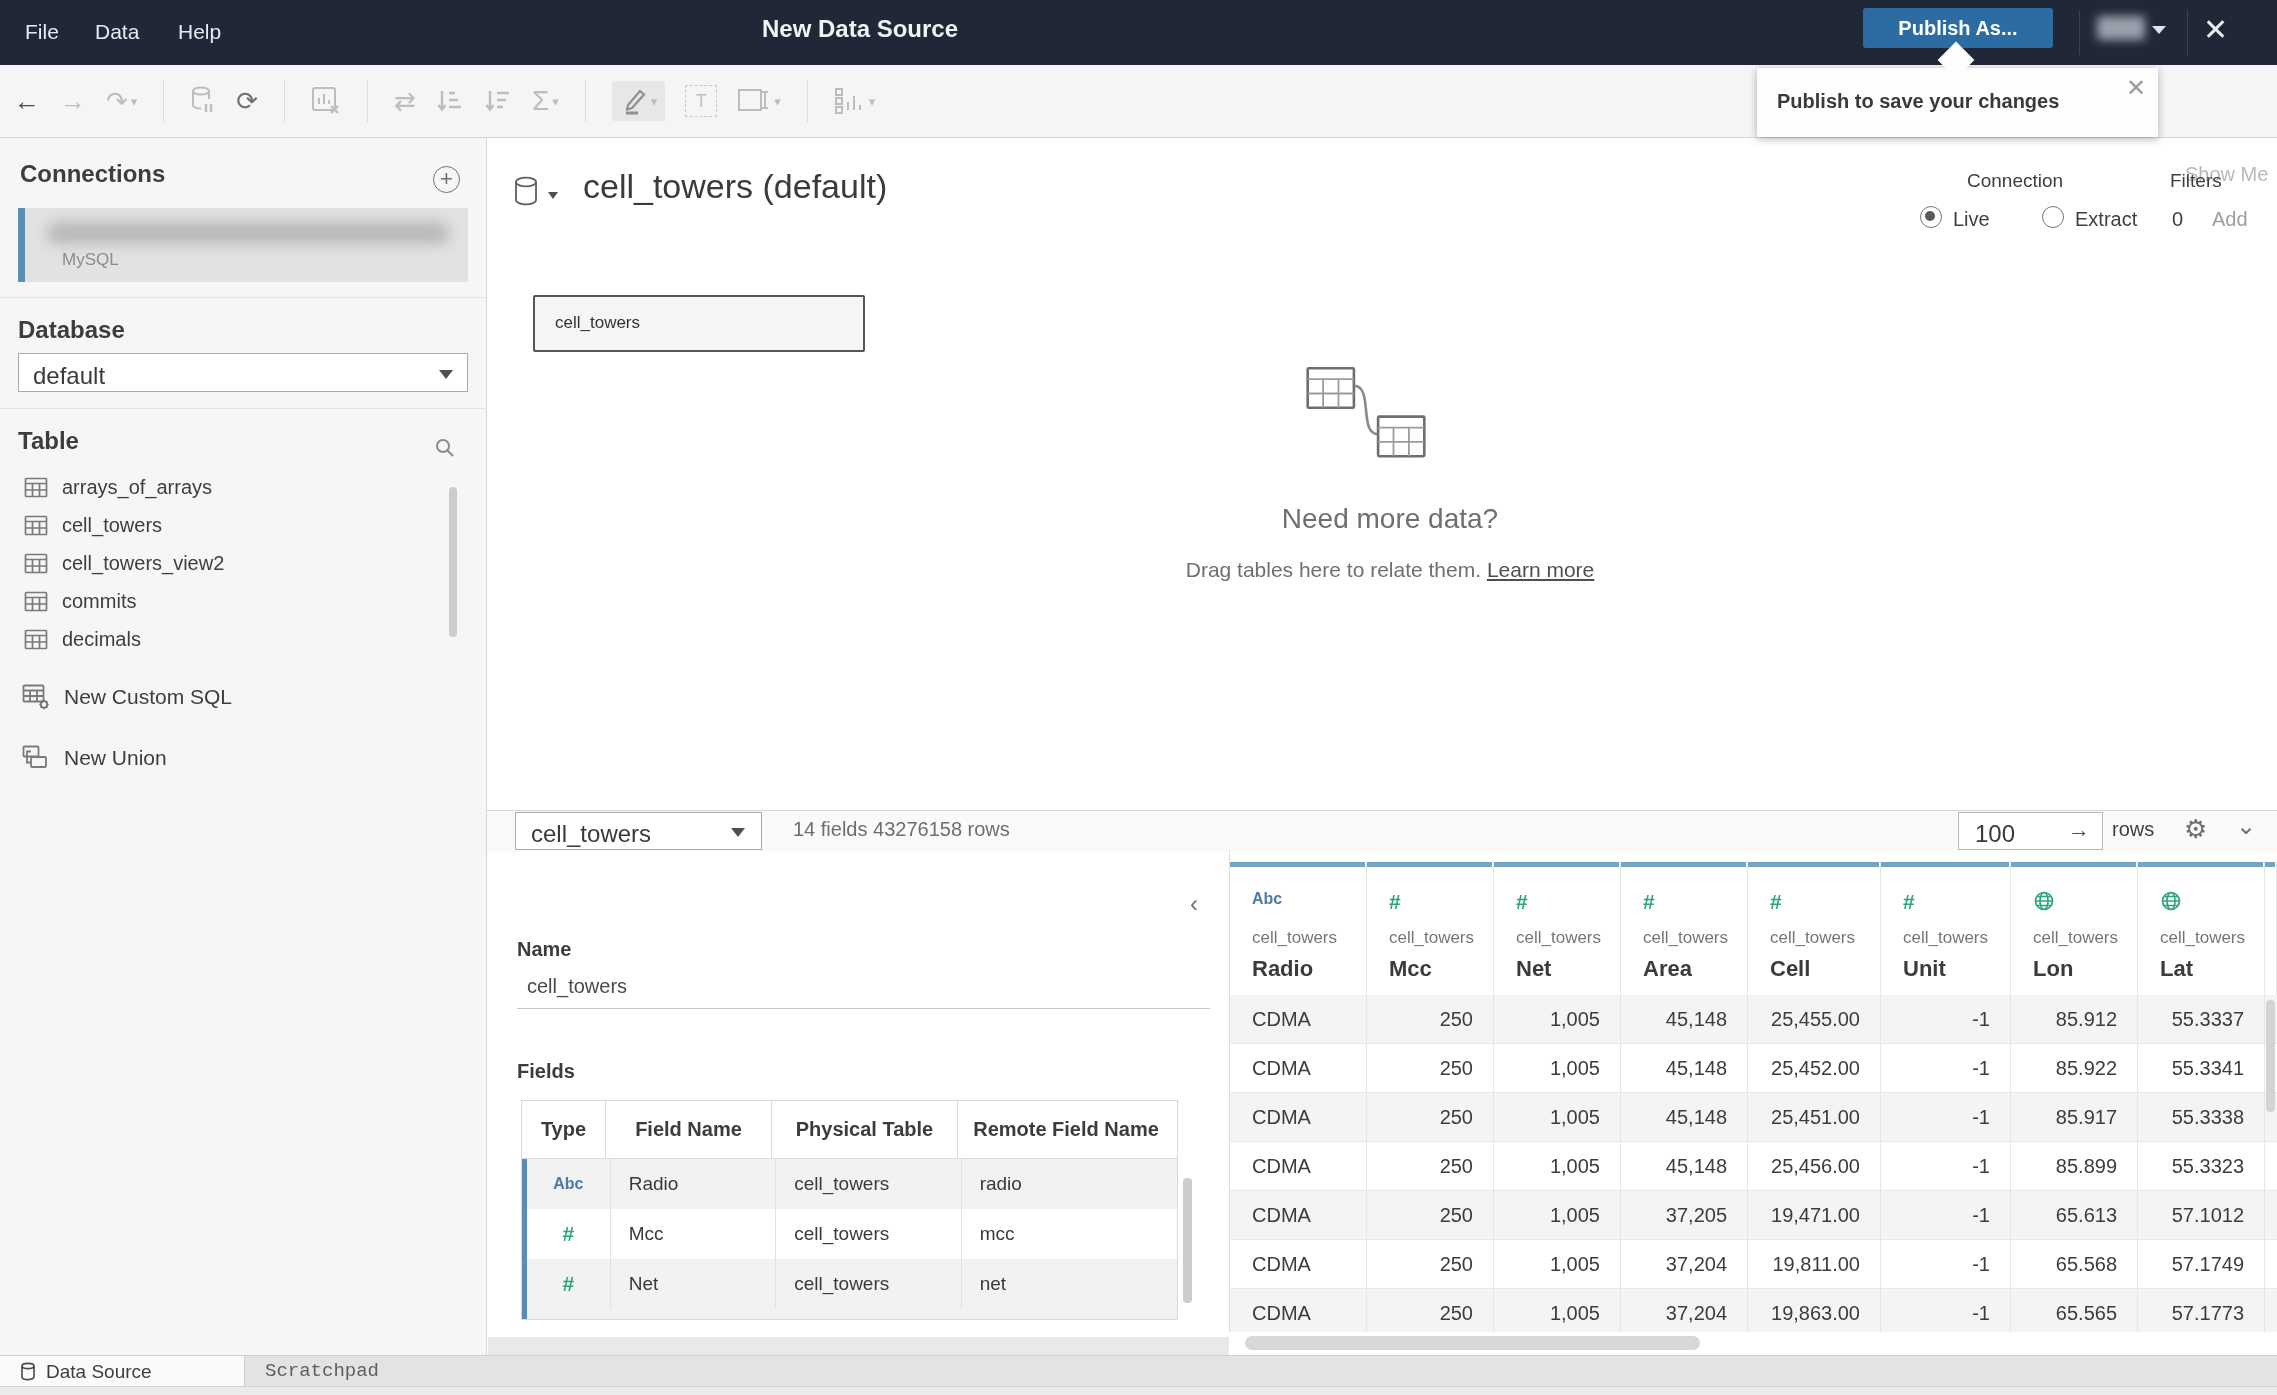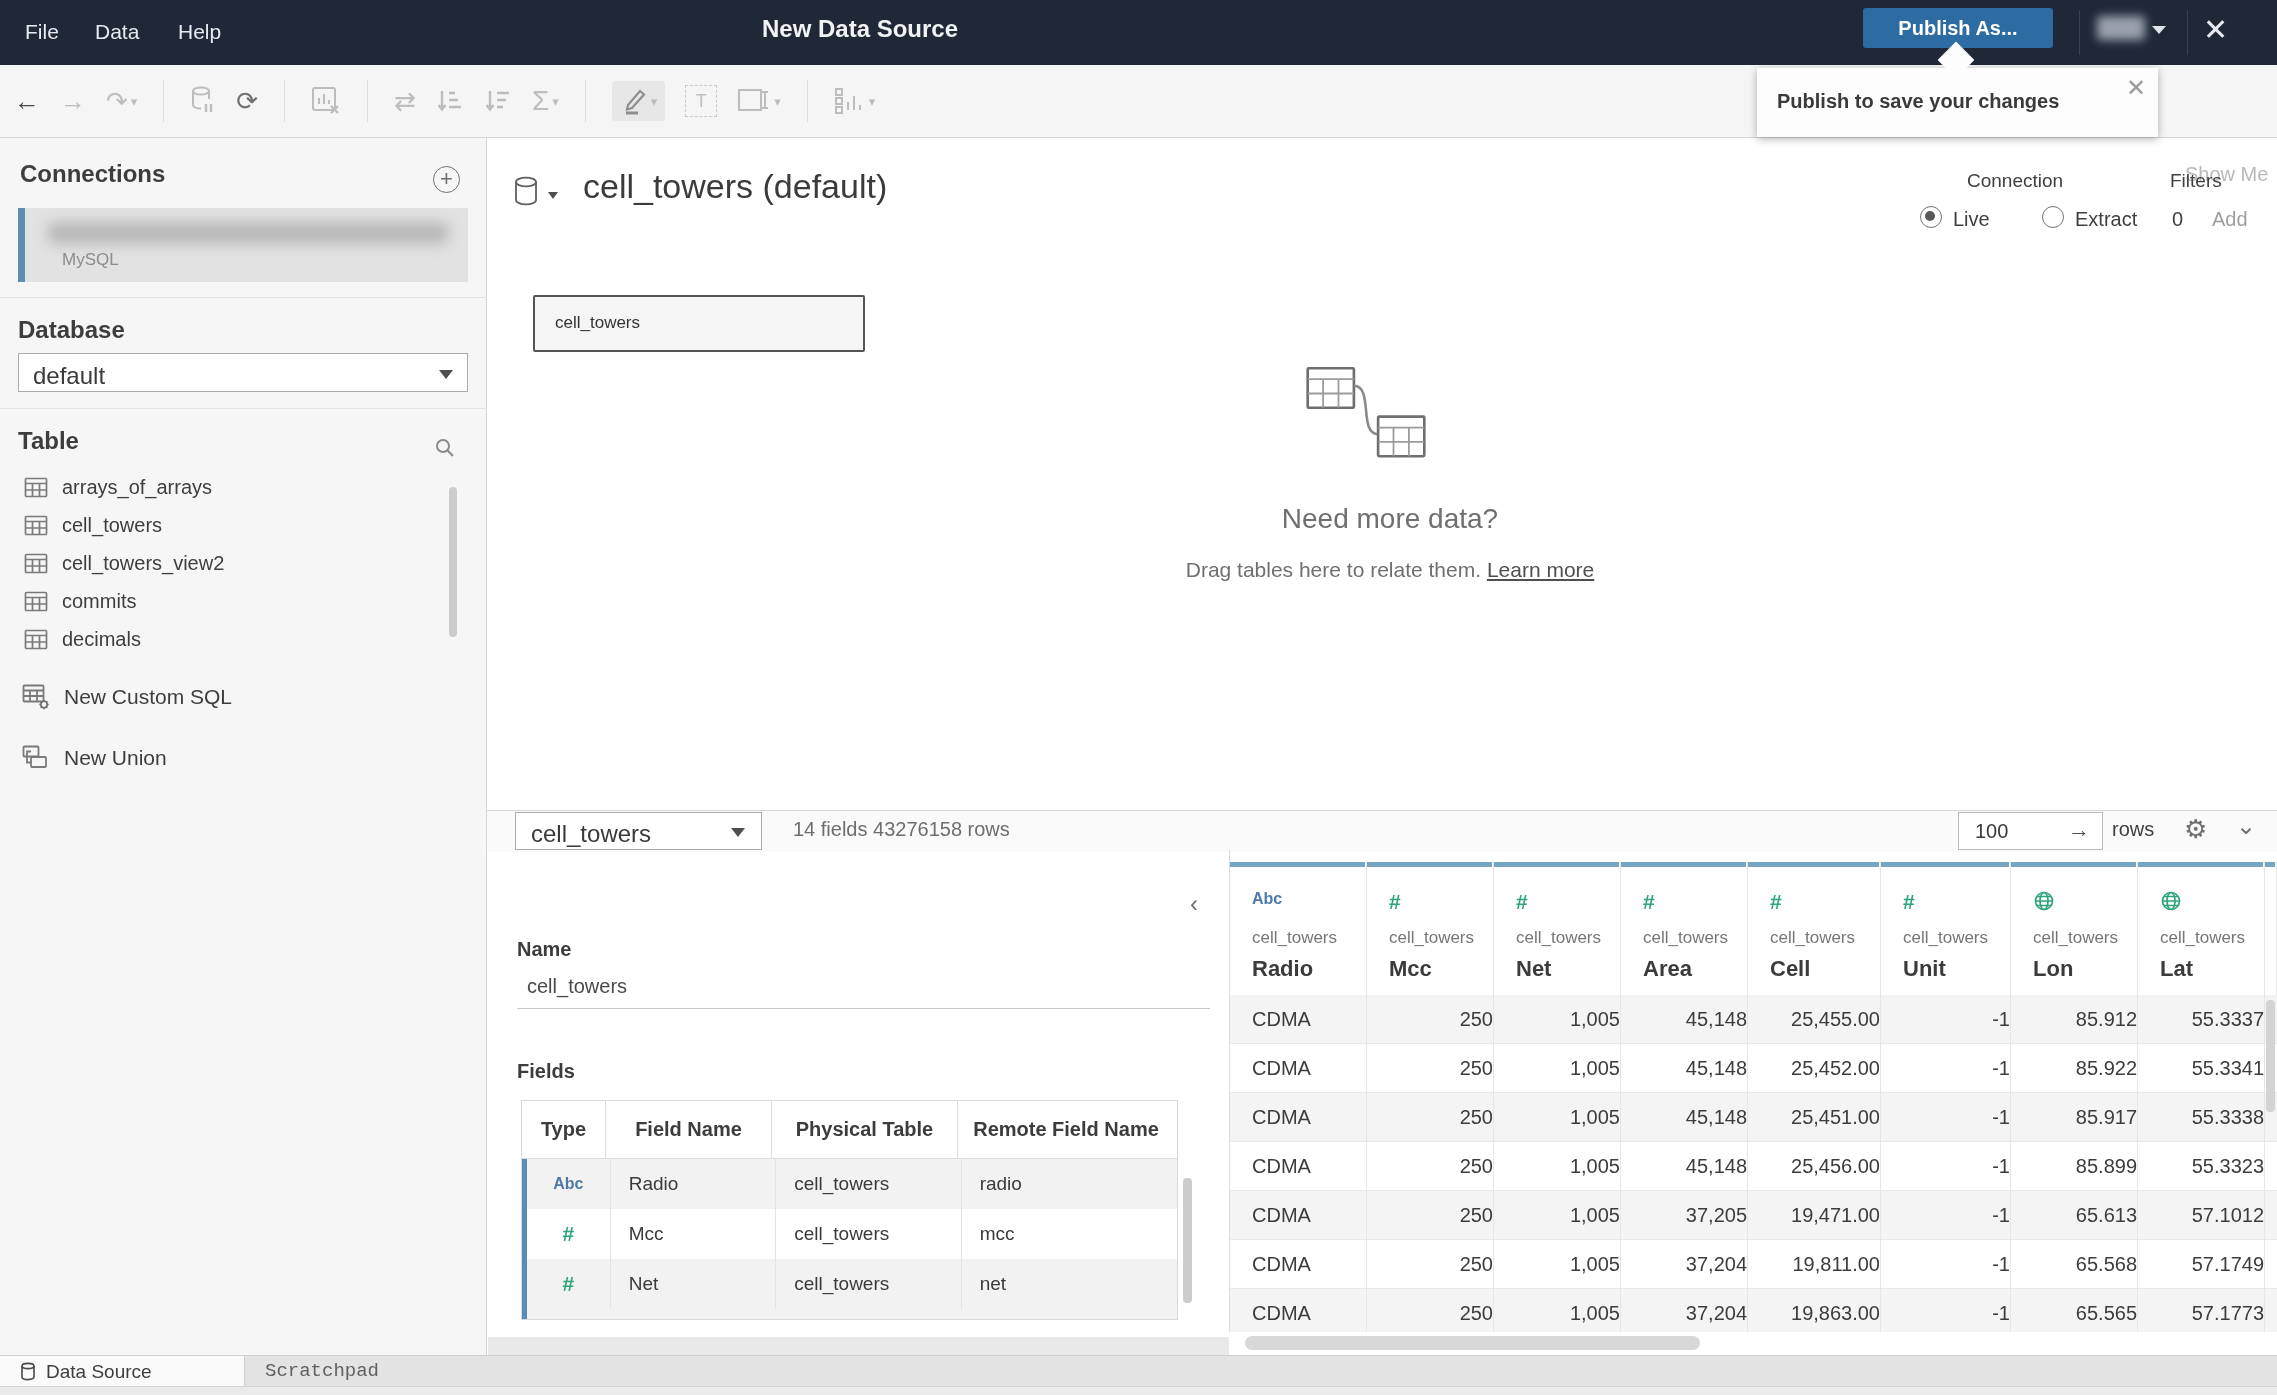--- a/index.html
+++ b/index.html
@@ -64,21 +64,21 @@
   .table-node { left:533px; top:295px; width:332px; height:57px; background:#f5f5f5; border:2px solid #555555; border-radius:2px; }
   .table-node span { position:absolute; left:20px; top:16px; font-size:17px; color:#333333; }
   .empty-title { left:1190px; top:503px; width:400px; text-align:center; font-size:28px; color:#6f6f6f; }
   .empty-sub { left:1090px; top:558px; width:600px; text-align:center; font-size:21px; color:#6f6f6f; }
   .learn-more { color:#4f4f4f; text-decoration:underline; font-weight:500; }
 
   
   .preview-bar { left:487px; top:810px; width:1790px; height:42px; background:#fafafa; border-top:1px solid #d6d6d6; }
   .meta-text { left:793px; top:818px; font-size:20px; color:#6e6e6e; }
   .rowcount { left:1958px; top:812px; width:145px; height:38px; border:1px solid #b9b9b9; background:#fff; }
-  .rowcount .val { position:absolute; left:16px; top:7px; font-size:20px; color:#3a3a3a; }
+  .rowcount .val { position:absolute; left:16px; top:7px; font-size:24px; color:#3a3a3a; }
   .rowcount .go { position:absolute; right:12px; top:4px; font-size:22px; color:#4f4f4f; }
 
   
   .collapse-ch { left:1190px; top:890px; font-size:24px; color:#6f6f6f; }
   .panel-lbl { font-size:20px; font-weight:600; color:#3c3c3c; }
   .name-val { left:527px; top:975px; font-size:20px; color:#4a4a4a; }
   .name-underline { left:517px; top:1008px; width:693px; height:1px; background:#c7c7c7; }
   .fields-table { left:521px; top:1100px; width:657px; height:220px; border:1px solid #d9d9d9; overflow:hidden; background:#fff; }
   .f-hrow { display:flex; height:58px; border-bottom:1px solid #dcdcdc; }
   .f-hcell { font-size:20px; font-weight:600; color:#3c3c3c; display:flex; align-items:center; justify-content:center;
@@ -101,21 +101,21 @@
   .g-blue { position:absolute; top:0; left:0; right:1px; height:5px; background:#74a5c4; }
   .g-typeicon { position:absolute; top:28px; left:22px; }
   .g-src { position:absolute; top:66px; left:22px; font-size:17px; color:#767676; }
   .g-fname { position:absolute; top:94px; left:22px; font-size:22px; font-weight:600; color:#3b3b3b; }
   .g-headline { position:absolute; left:0; top:140px; width:1047px; height:1px; background:#cfcfcf; }
   .g-row { position:absolute; left:0; width:1047px; height:49px; border-bottom:1px solid #e9e9e9; }
   .g-row.alt { background:#f4f4f4; }
   .g-cell { position:absolute; top:0; height:49px; font-size:20px; color:#3c3c3c; display:flex; align-items:center;
             border-right:1px solid #e6e6e6; }
   .g-cell.left { justify-content:flex-start; padding-left:22px; }
-  .g-cell.right { justify-content:flex-end; }
+  .g-cell.right { justify-content:flex-end; padding-right:20px; }
   .hscroll { left:1245px; top:1336px; width:455px; height:14px; background:#d8d8d8; border-radius:7px; }
   .vscroll { left:2266px; top:1000px; width:9px; height:112px; background:#d4d4d4; border-radius:4px; }
 
   
   .tabbar { left:0; top:1355px; width:2277px; height:31px; background:#e3e3e3; border-top:1px solid #cfcfcf; }
   .tab-active { left:0; top:0; width:245px; height:31px; background:#fafafa; border-right:1px solid #cfcfcf;
                 display:flex; align-items:center; gap:10px; padding-left:20px; }
   .tab-active span { font-size:19px; color:#3e3e3e; }
   .tab-plain { left:265px; top:4px; font-size:19px; color:#606060;font-family:Liberation Mono, monospace; }
   .statusbar { left:0; top:1386px; width:2277px; height:9px; background:#ebebeb; border-top:1px solid #d2d2d2; }

